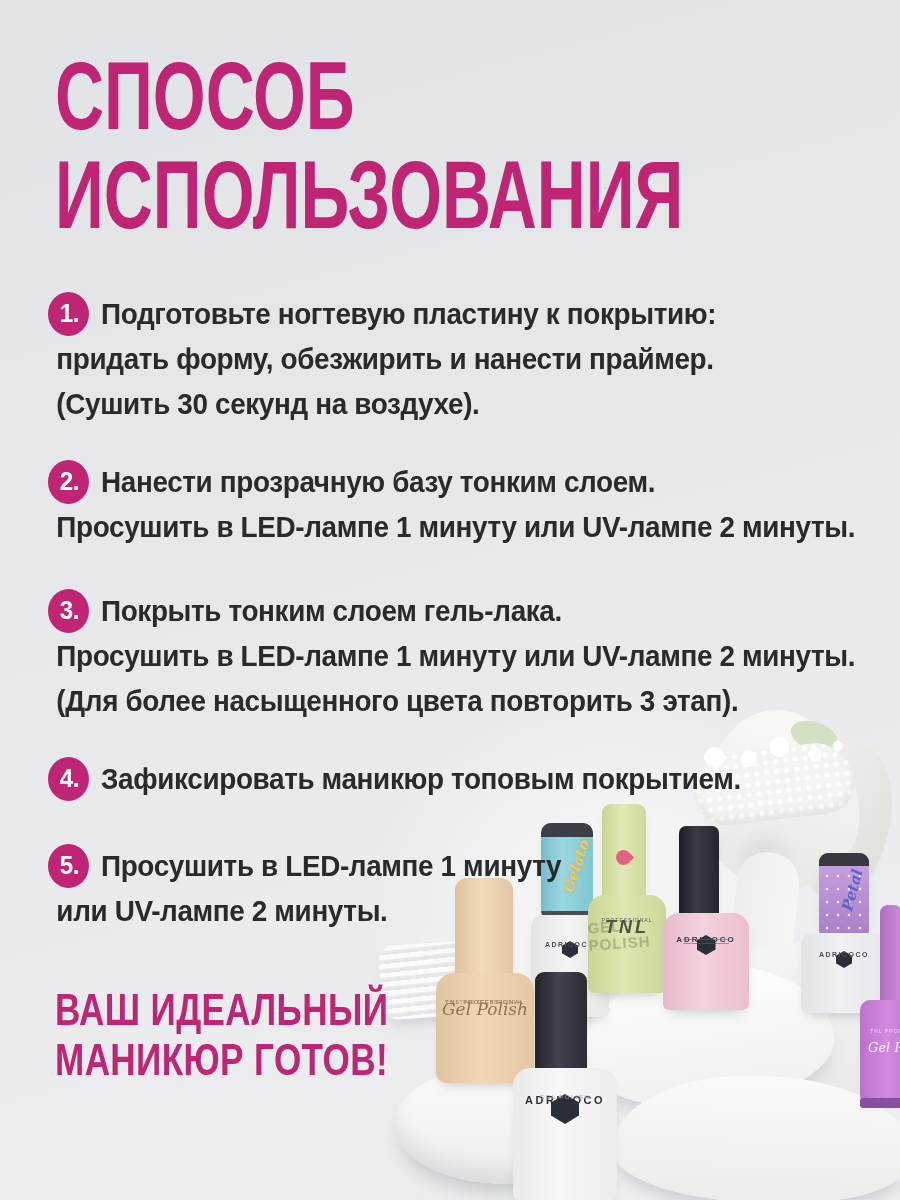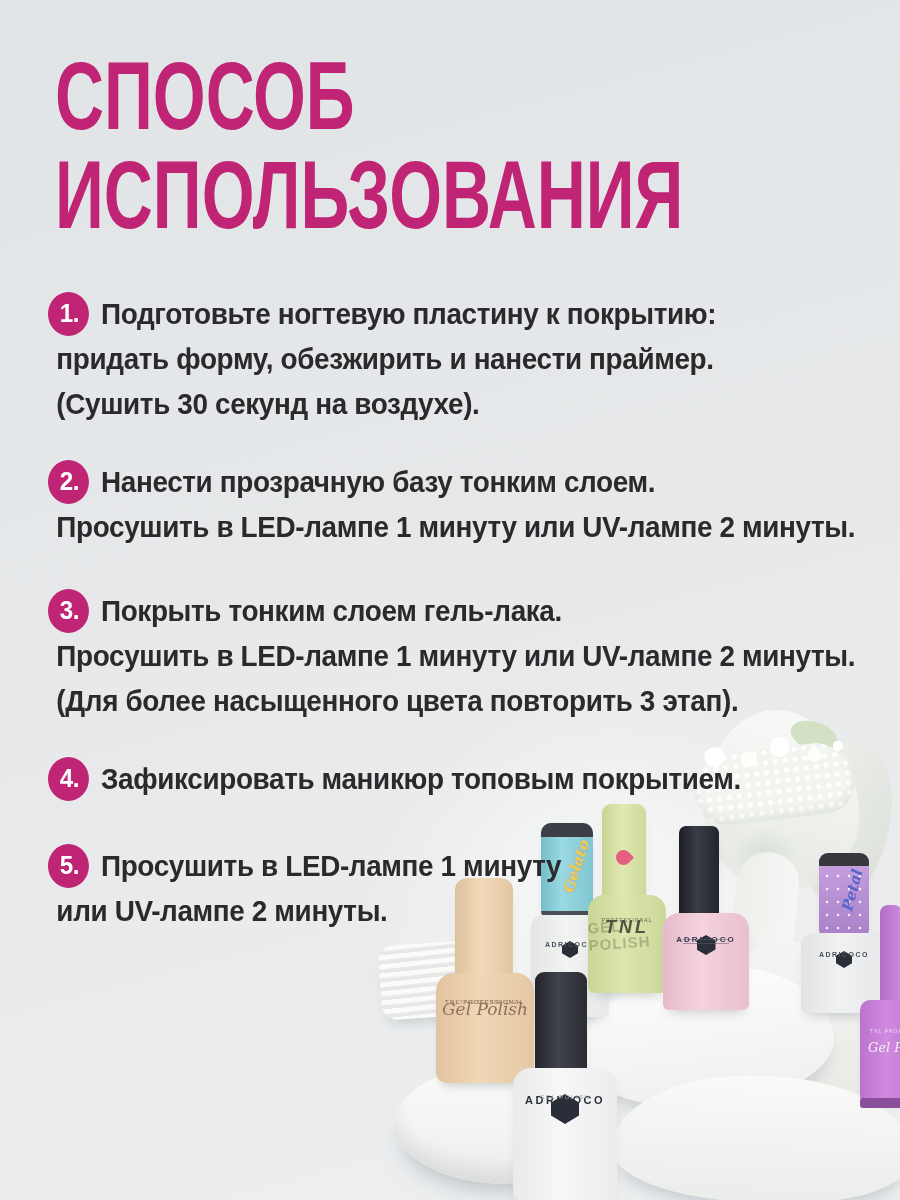--- a/index.html
+++ b/index.html
@@ -287,14 +287,18 @@
   </div>
 
   <div class="step s5">
     <div class="l1">
       <span class="badge">5.</span>
       <span class="txt">Просушить в LED-лампе 1 минуту</span>
     </div>
     <div class="cont">или UV-лампе 2 минуты.</div>
   </div>
 
+  <div class="footer">
+    <span class="f-line">ВАШ ИДЕАЛЬНЫЙ</span>
+    <span class="f-line">МАНИКЮР ГОТОВ!</span>
+  </div>
 
 </div>
 
 </body></html>

